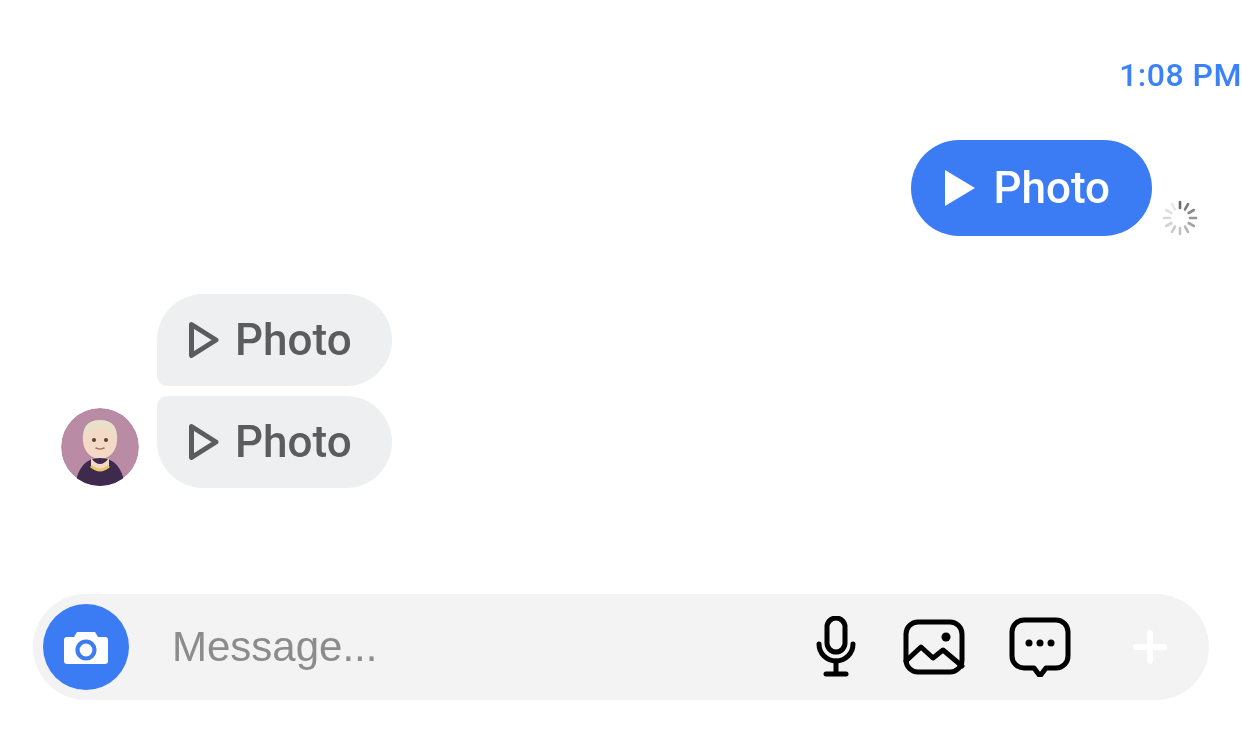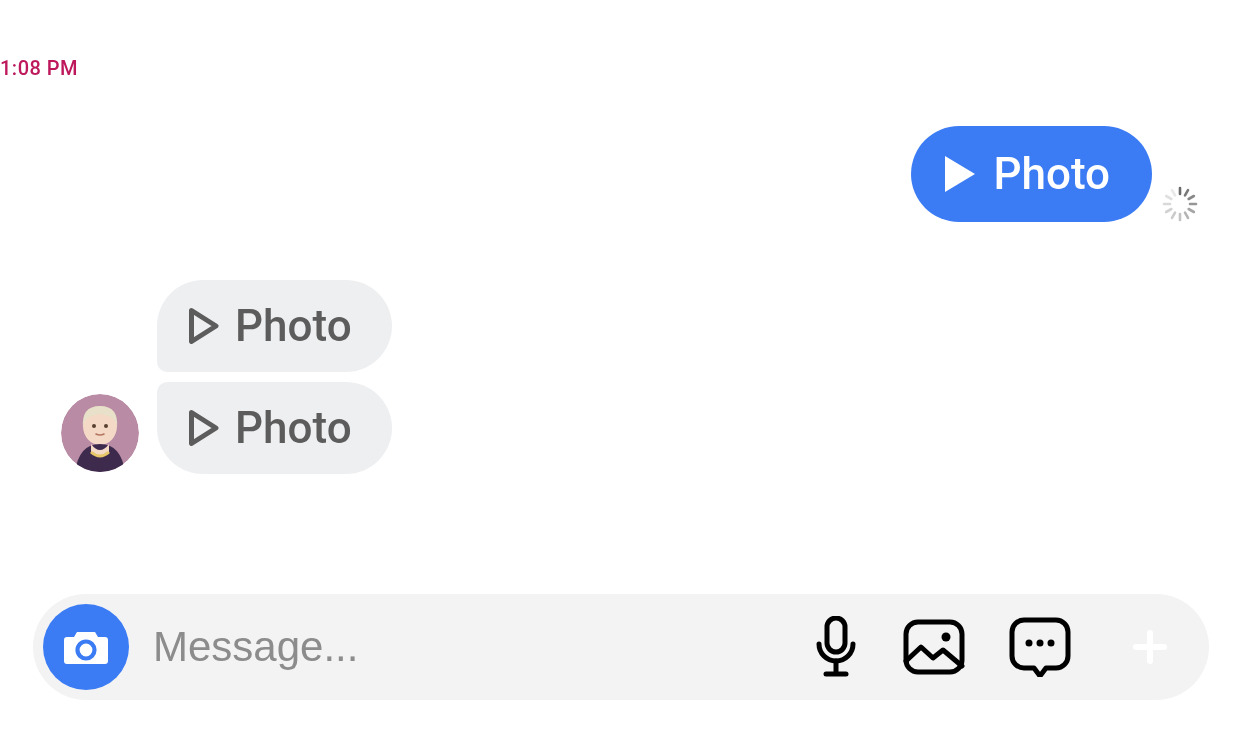--- a/index.html
+++ b/index.html
@@ -6,24 +6,24 @@
     body {
       width: 1242px;
       height: 740px;
       background: #ffffff;
       font-family: -apple-system, BlinkMacSystemFont, "Segoe UI", Roboto, Helvetica, Arial, sans-serif;
       position: relative;
       overflow: hidden;
     }
 
     .timestamp {
-      text-align: left;
-      font-size: 20px;
+      text-align: right;
+      font-size: 32px;
       font-weight: 500;
-      color: #be185d;
+      color: #3b82f6;
       letter-spacing: 0.5px;
       margin-top: 56px;
     }
 
     .messages {
       position: relative;
       width: 100%;
       height: 480px;
       padding: 0;
       margin-left: 6px;
@@ -104,21 +104,21 @@
       position: absolute;
       left: 33px;
       right: 33px;
       bottom: 40px;
       height: 106px;
       background: #f3f3f4;
       border-radius: 60px;
       display: flex;
       align-items: center;
       padding: 0 18px 0 10px;
-      gap: 4px;
+      gap: 23px;
     }
     .camera-btn {
       width: 86px;
       height: 86px;
       border-radius: 50%;
       background: #3b7cf5;
       display: flex;
       align-items: center;
       justify-content: center;
       border: none;

